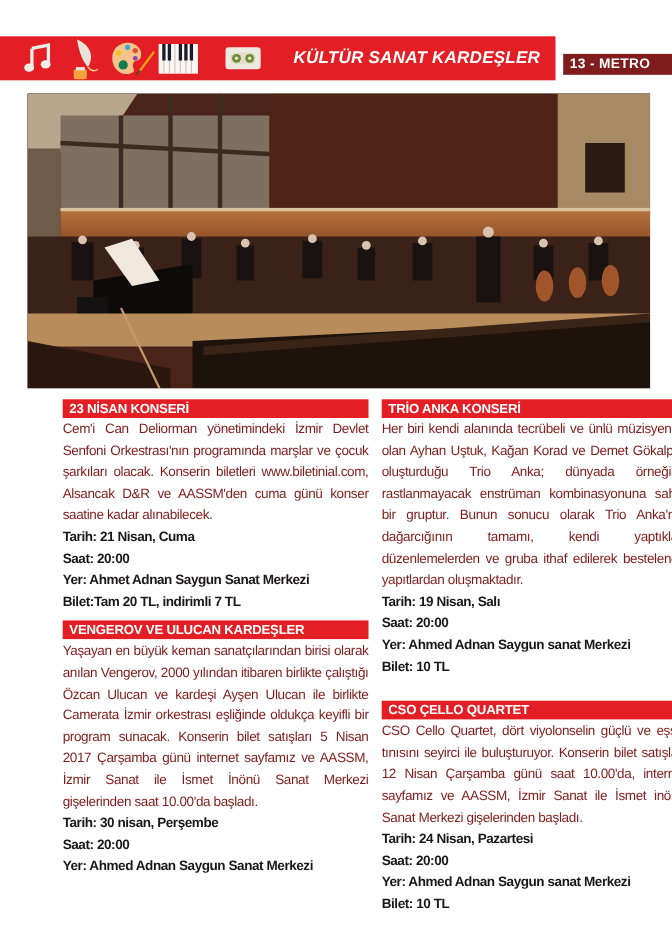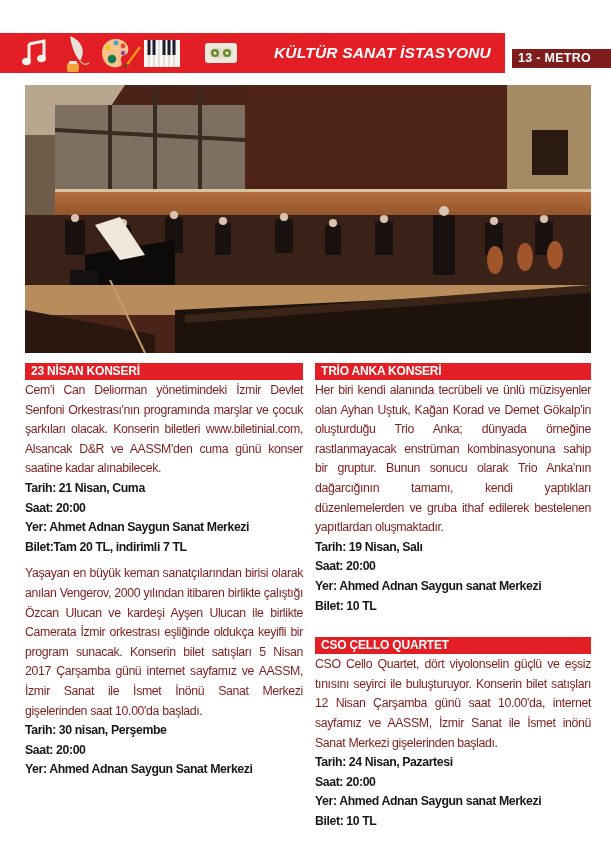--- a/index.html
+++ b/index.html
@@ -18,21 +18,21 @@
   }
   .pagetag {
     position:absolute; left:512px; top:49px; width:99px; height:19px; background:#7f1d1d;
     color:#fff; font-weight:bold; font-size:12.5px; line-height:19px; padding-left:6px; box-sizing:border-box;
     letter-spacing:0.3px;
   }
   .photo {
     position:absolute; left:25px; top:85px; width:566px; height:268px; overflow:hidden;
     background:#3a1f15;
   }
-  .col { position:absolute; }
+  .col { position:absolute;margin-left:32px; }
   .col-left { left:25px; top:363px; width:278px; }
   .col-right { left:315px; top:363px; width:276px; }
   .sec-head {
     background:#e31e24; color:#fff; font-weight:bold; font-size:12px; height:17px; line-height:17px;
     padding-left:6px; letter-spacing:-0.2px; margin-bottom:1px; white-space:nowrap; transform-origin:left;
   }
   .sec-body {
     font-size:12.3px; line-height:19.6px; text-align:justify; color:#7f1d1d;
     font-family:"Liberation Sans Narrow", "Liberation Sans", sans-serif; letter-spacing:-0.35px;
   }
@@ -102,21 +102,21 @@
       <svg width="34" height="24" viewBox="0 0 34 24">
         <rect x="1" y="2" width="32" height="20" rx="3" fill="#efeadf"></rect>
         <rect x="5" y="7" width="24" height="10" rx="5" fill="#e3dccb"></rect>
         <circle cx="11" cy="12" r="4" fill="#6a8a2e"></circle>
           <circle cx="11" cy="12" r="1.6" fill="#efeadf"></circle>
         <circle cx="23" cy="12" r="4" fill="#6a8a2e"></circle>
           <circle cx="23" cy="12" r="1.6" fill="#efeadf"></circle>
       </svg>
     </span>
   </div>
-  <div class="title">KÜLTÜR SANAT İSTASYONU</div>
+  <div class="title">KÜLTÜR SANAT KARDEŞLER</div>
 </div>
 <div class="pagetag">13 - METRO</div>
 
 <div class="photo">
   <svg width="566" height="268" viewBox="0 0 566 268" preserveAspectRatio="none">
     <defs>
       <linearGradient id="wall" x1="0" y1="0" x2="1" y2="0">
         <stop offset="0" stop-color="#8a7a66"></stop>
           <stop offset="0.5" stop-color="#5a3a28"></stop>
           <stop offset="1" stop-color="#3b1c12"></stop>
@@ -194,20 +194,21 @@
   <div>
     <div class="sec-head">23 NİSAN KONSERİ</div>
     <div class="sec-body">Cem'i Can Deliorman yönetimindeki İzmir Devlet Senfoni Orkestrası'nın programında marşlar ve çocuk şarkıları olacak. Konserin biletleri www.biletinial.com, Alsancak D&amp;R ve AASSM'den cuma günü konser saatine kadar alınabilecek.</div>
     <div class="info">Tarih: 21 Nisan, Cuma</div>
     <div class="info">Saat: 20:00</div>
     <div class="info">Yer: Ahmet Adnan Saygun Sanat Merkezi</div>
     <div class="info">Bilet:Tam 20 TL, indirimli 7 TL</div>
   </div>
   <div class="gap"></div>
   <div>
+    <div class="sec-head">VENGEROV VE ULUCAN KARDEŞLER</div>
     <div class="sec-body">Yaşayan en büyük keman sanatçılarından birisi olarak anılan Vengerov, 2000 yılından itibaren birlikte çalıştığı Özcan Ulucan ve kardeşi Ayşen Ulucan ile birlikte Camerata İzmir orkestrası eşliğinde oldukça keyifli bir program sunacak. Konserin bilet satışları 5 Nisan 2017 Çarşamba günü internet sayfamız ve AASSM, İzmir Sanat ile İsmet İnönü Sanat Merkezi gişelerinden saat 10.00'da başladı.</div>
     <div class="info">Tarih: 30 nisan, Perşembe</div>
     <div class="info">Saat: 20:00</div>
     <div class="info">Yer: Ahmed Adnan Saygun Sanat Merkezi</div>
   </div>
 </div>
 
 <div class="col col-right">
   <div>
     <div class="sec-head">TRİO ANKA KONSERİ</div>

